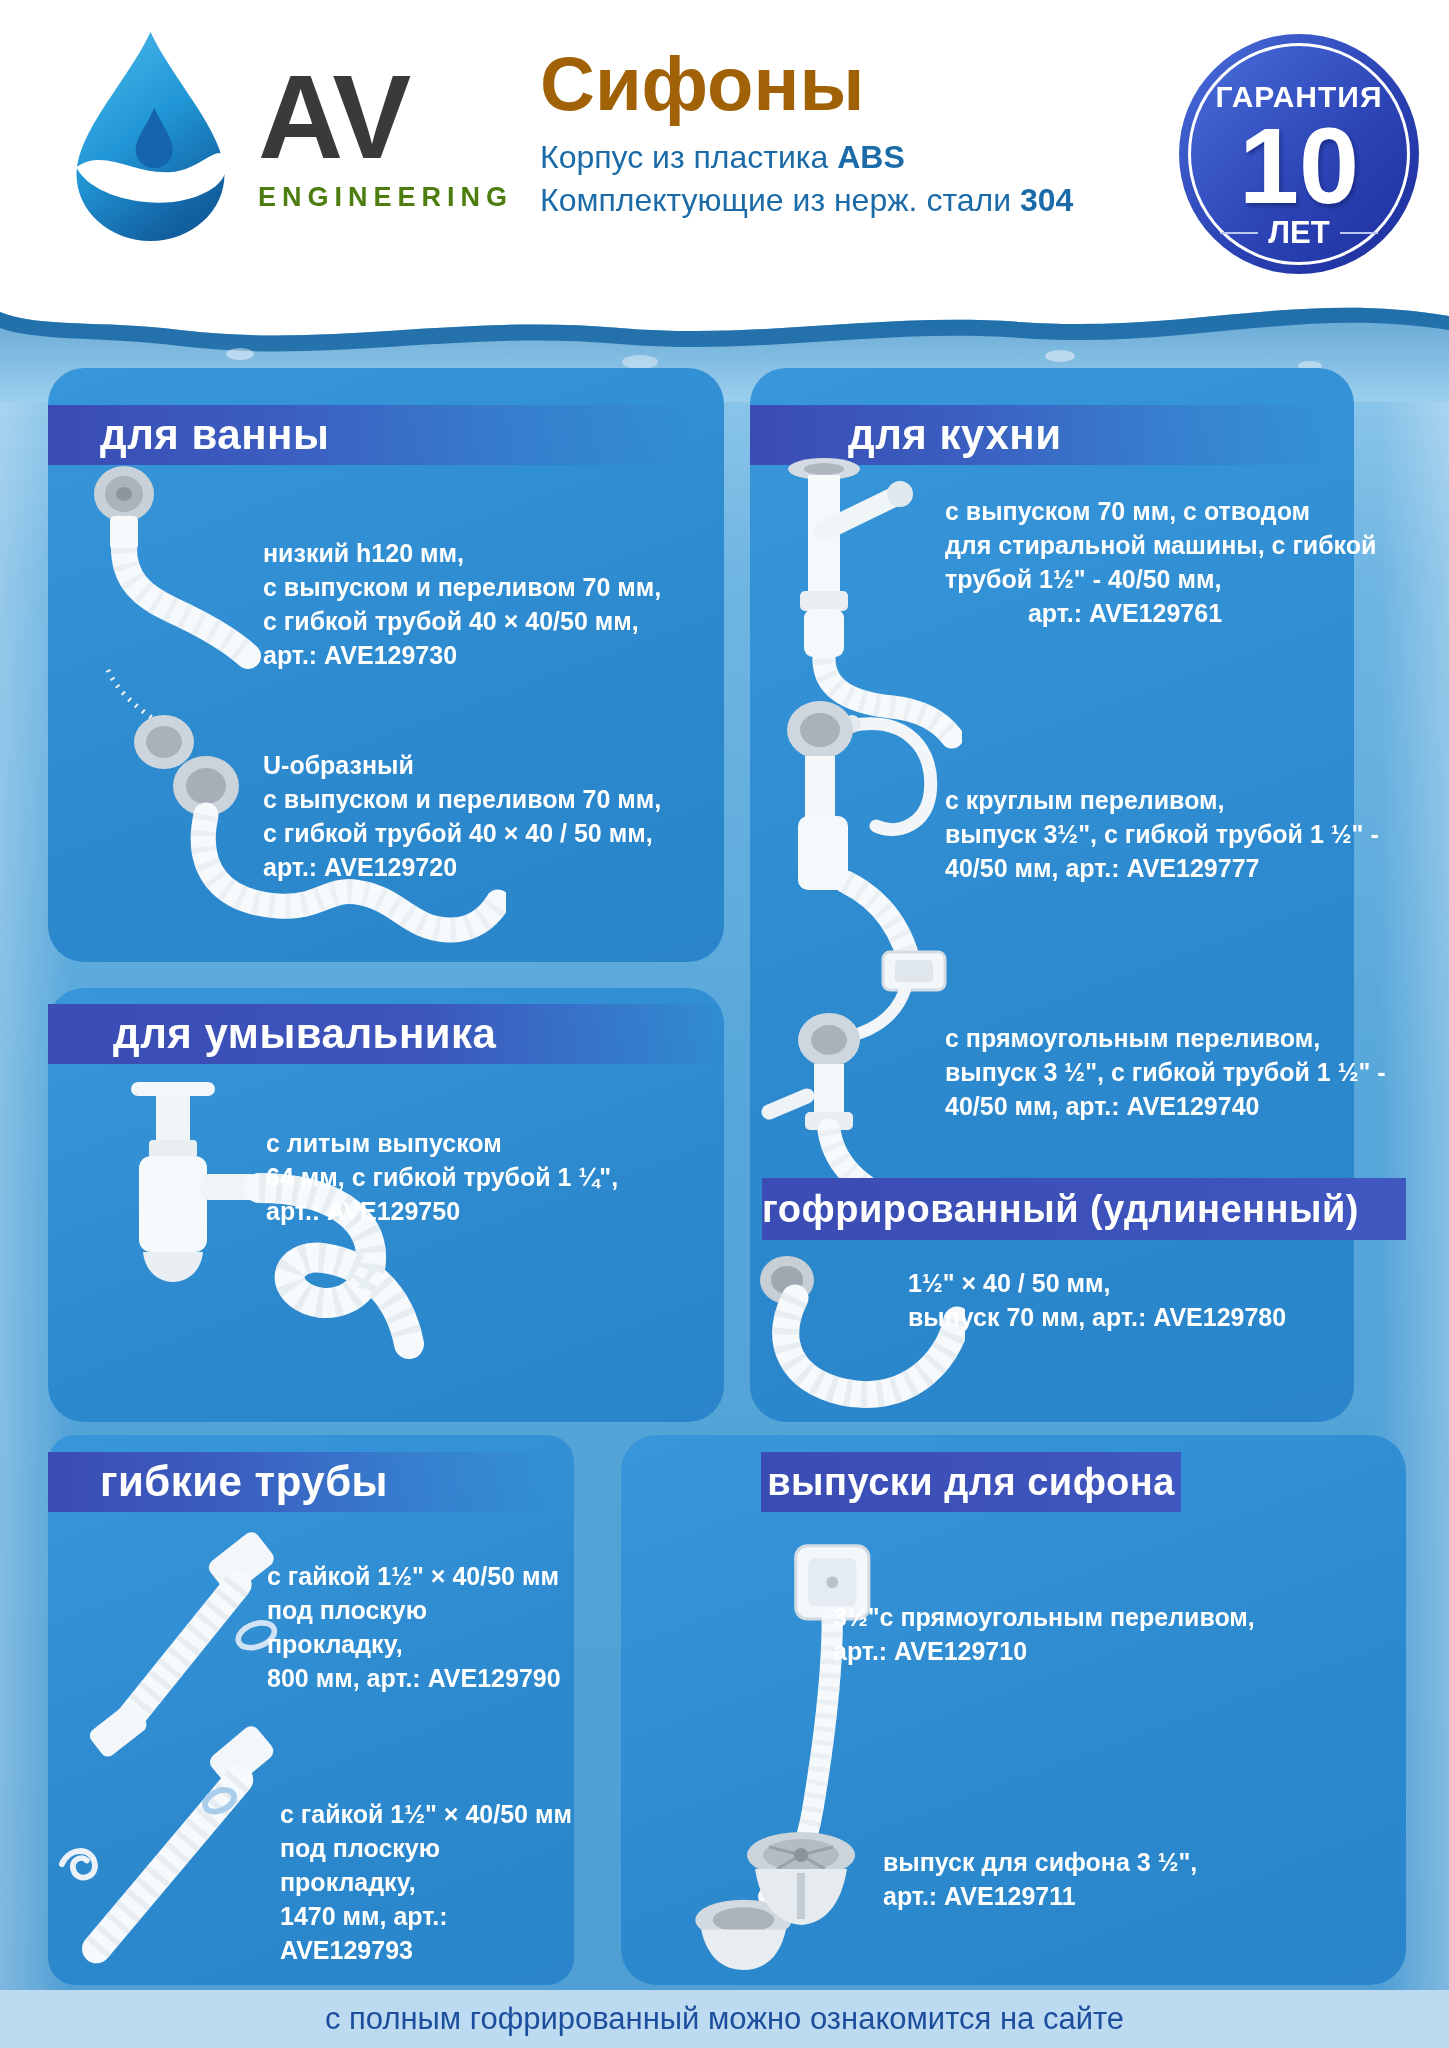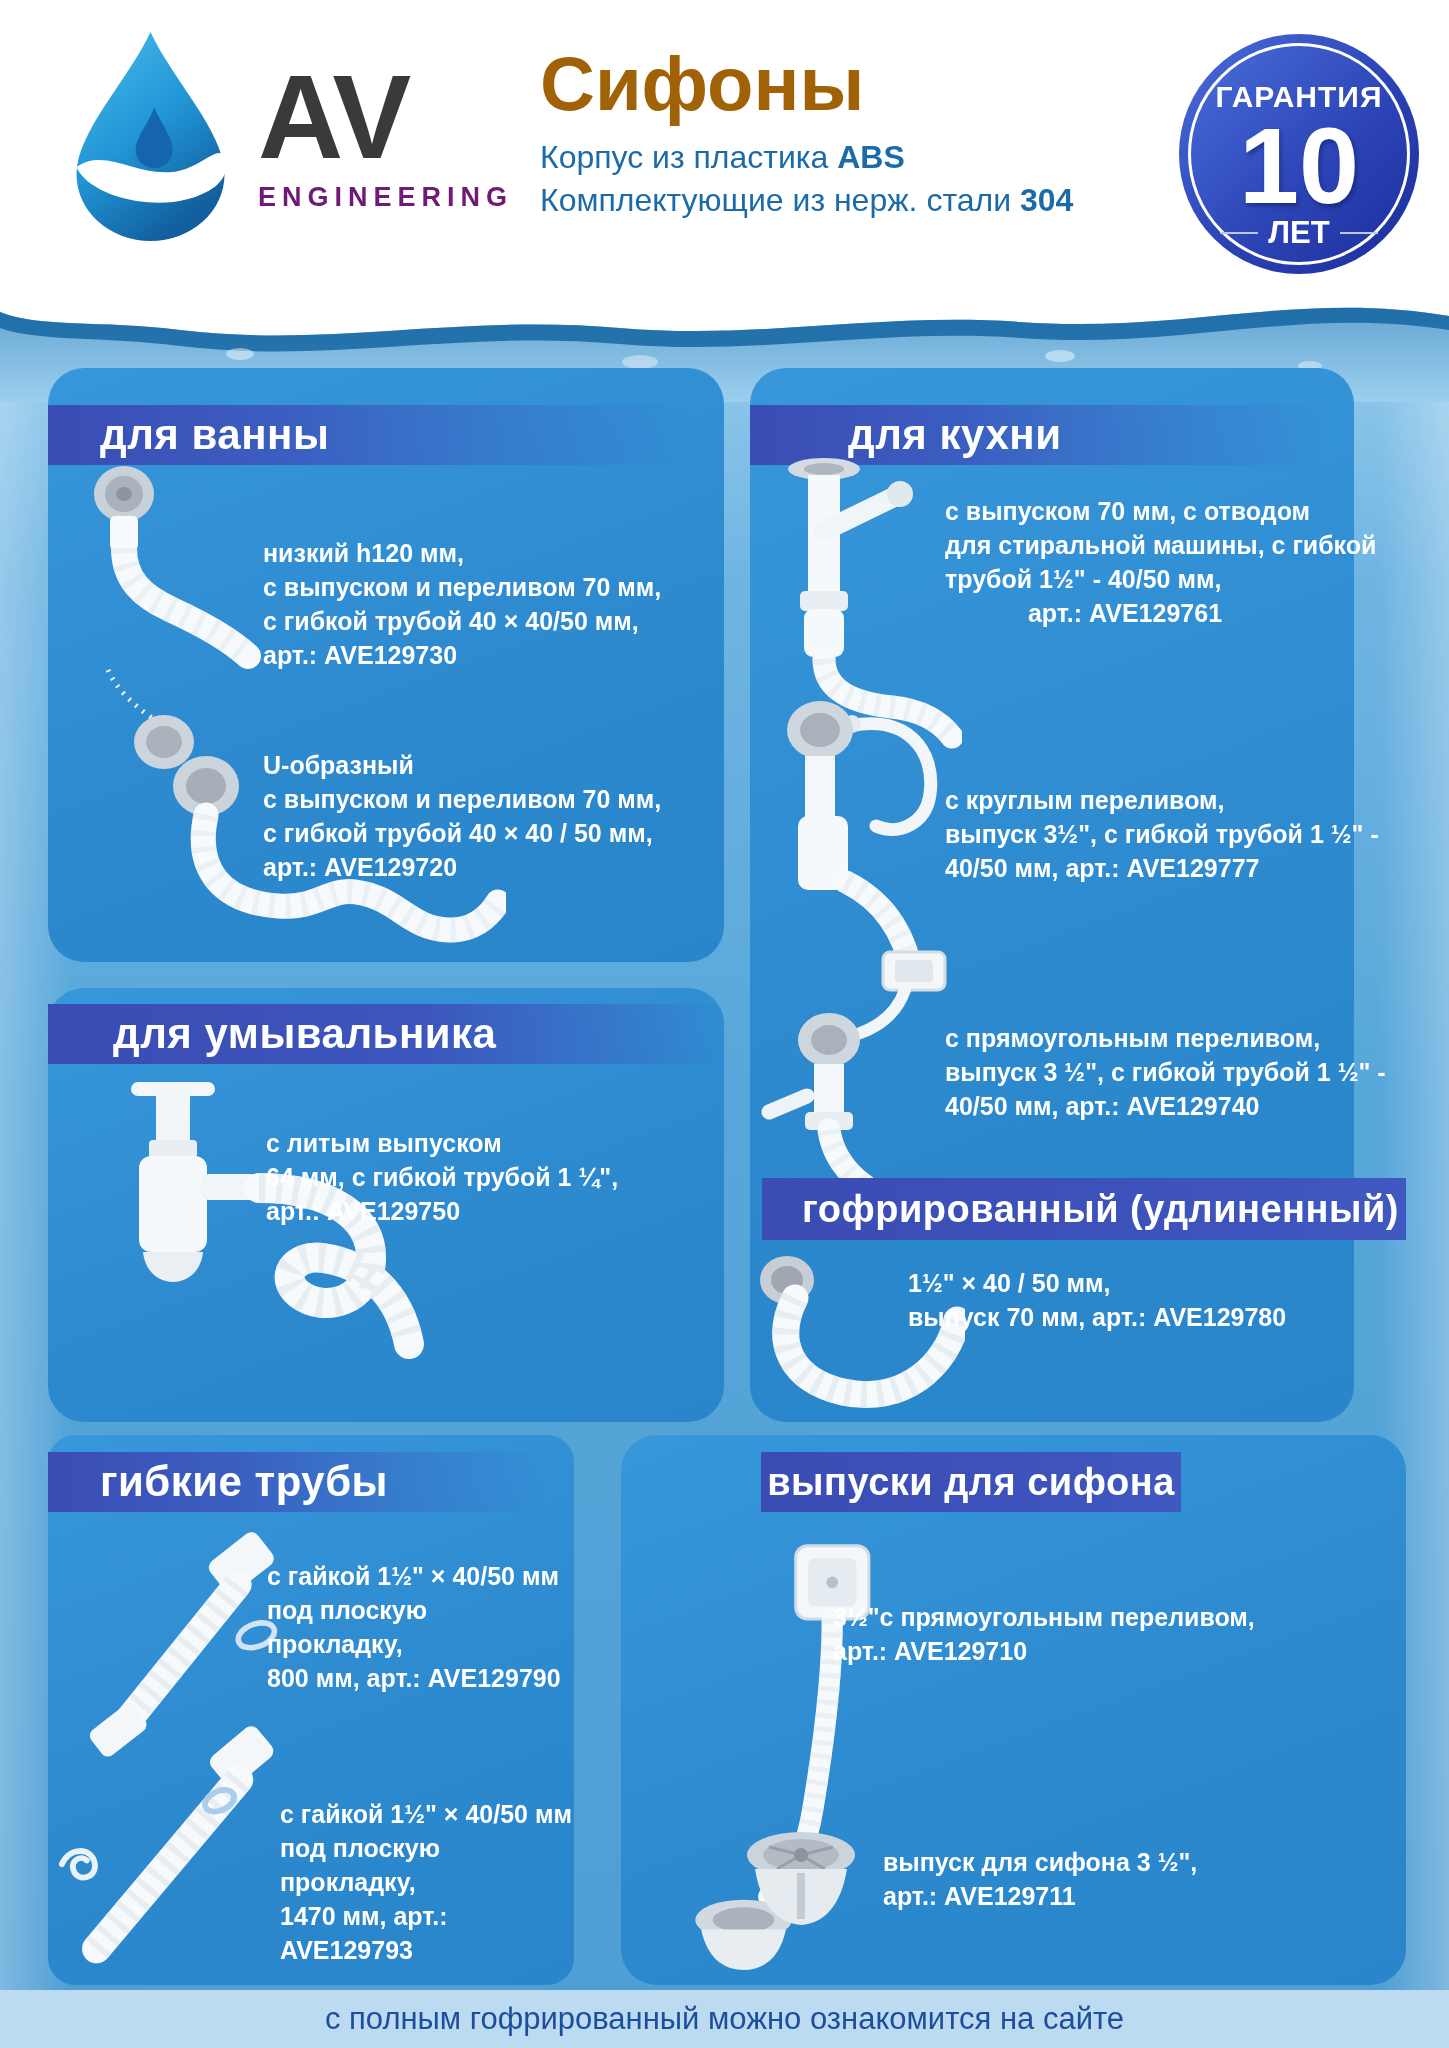--- a/index.html
+++ b/index.html
@@ -4,21 +4,21 @@
 <style>
   html,body{margin:0;padding:0;background:#e8e8e8;}
   .page{position:relative;width:1449px;height:2048px;background:#ffffff;overflow:hidden;
         font-family:"Liberation Sans","DejaVu Sans",sans-serif;}
 
   
   .header{position:absolute;left:0;top:0;width:1449px;height:270px;background:#ffffff;}
   .logo-drop{position:absolute;left:58px;top:28px;width:185px;height:218px;}
   .brand{position:absolute;left:258px;top:58px;color:#3a3a38;}
   .brand-name{font-size:118px;font-weight:bold;letter-spacing:-2px;line-height:1;color:#3a3a38;}
-  .brand-sub{font-size:27px;font-weight:bold;letter-spacing:6px;margin-top:6px;color:#701a75;}
+  .brand-sub{font-size:27px;font-weight:bold;letter-spacing:6px;margin-top:6px;color:#4d7c0f;}
   .title-block{position:absolute;left:540px;top:44px;}
   .doc-title{font-size:76px;font-weight:bold;color:#a16207;line-height:1.05;}
   .subtitle{font-size:32px;color:#1b6ba8;margin-top:12px;line-height:1.35;}
   .subtitle b{font-weight:bold;}
 
   
   .badge{position:absolute;right:30px;top:34px;width:240px;height:240px;border-radius:50%;
          background:linear-gradient(135deg,#4a6edc 0%,#2b42b4 55%,#1c2d9c 100%);z-index:5;}
   .badge-inner{position:absolute;left:9px;top:9px;right:9px;bottom:9px;border-radius:50%;
          border:3px solid #ffffff;background:linear-gradient(135deg,#4a6edc 0%,#2c44b6 58%,#1e309e 100%);
@@ -237,21 +237,21 @@
         <path d="M74,184 C80,226 116,248 152,262" stroke="#dde5eb" stroke-width="23" fill="none" stroke-dasharray="5 10" opacity="0.5"></path>
       </svg>
     </div>
     <div class="ptext" style="left:195px;top:653px;width:450px;">
       <div>с прямоугольным переливом,</div>
       <div>выпуск 3 ½", с гибкой трубой 1 ½" -</div>
       <div>40/50 мм, арт.: AVE129740</div>
     </div>
 
     <div class="band band-solid" style="top:810px;left:12px;width:644px;height:62px;">
-      <span class="band-title" style="padding-left:40px;font-size:38px;">гофрированный (удлиненный)</span>
+      <span class="band-title" style="font-size:38px;">гофрированный (удлиненный)</span>
     </div>
     <div class="pimg" style="left:5px;top:878px;">
       <svg width="210" height="170" viewBox="0 0 210 170">
         <ellipse cx="32" cy="34" rx="27" ry="24" fill="#c7ced5"></ellipse>
           <ellipse cx="32" cy="34" rx="16" ry="14" fill="#9fa8b1"></ellipse>
         <path d="M40,52 C18,96 36,134 88,146 C148,159 192,120 202,74" stroke="#f7fafc" stroke-width="27" fill="none" stroke-linecap="round"></path>
         <path d="M40,52 C18,96 36,134 88,146 C148,159 192,120 202,74" stroke="#dbe3e9" stroke-width="27" fill="none" stroke-dasharray="6 10" opacity="0.55"></path>
       </svg>
     </div>
     <div class="ptext" style="left:158px;top:898px;width:460px;">

